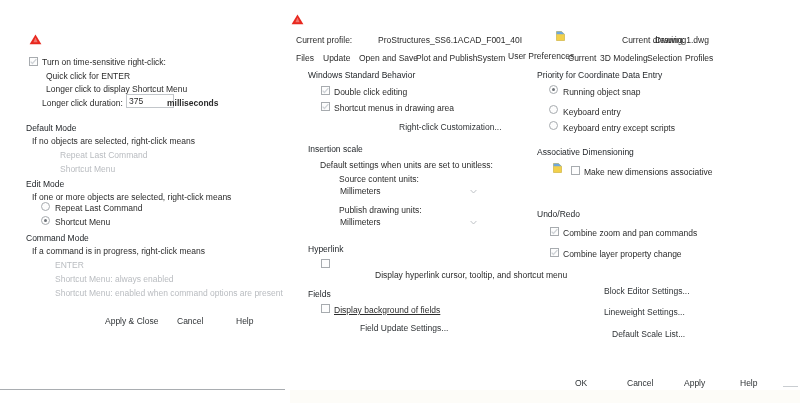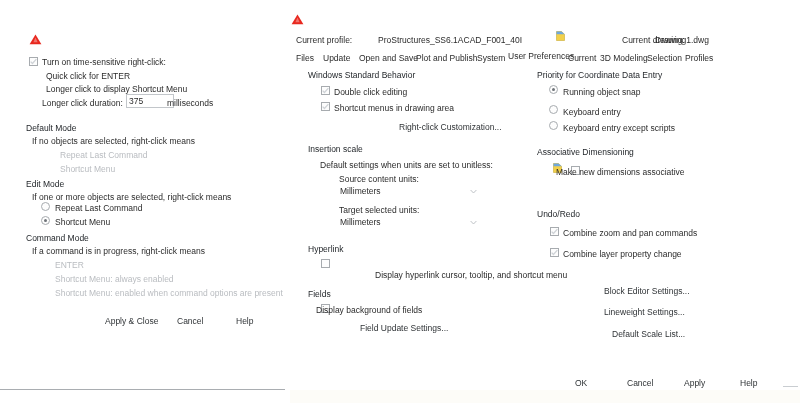--- a/index.html
+++ b/index.html
@@ -134,21 +134,21 @@
       <path d="M2 5.6 L4.2 8 L9 2.6" stroke="#cfd3d7" stroke-width="1.6" fill="none"></path>
     </svg>
 </div>
 <div class="t lbl" style="left:42px; top:58px;">Turn on time-sensitive right-click:</div>
 
 <div class="t lbl" style="left:46px; top:72px;">Quick click for ENTER</div>
 <div class="t lbl" style="left:46px; top:85px;">Longer click to display Shortcut Menu</div>
 
 <div class="t lbl" style="left:42px; top:99px;">Longer click duration:</div>
 <input class="inp" style="left: 126px; top: 94px; width: 48px;" value="375">
-<div class="t lbl" style="left:167px; top:99px;">milliseconds</div>
+<div class="t lbl" style="left:167px; top:99px;font-weight:bold;">milliseconds</div>
 
 <div class="t grp" style="left:26px; top:124px;">Default Mode</div>
 <div class="t lbl" style="left:32px; top:137px;">If no objects are selected, right-click means</div>
 <div class="t dim" style="left:60px; top:151px;">Repeat Last Command</div>
 <div class="t dim" style="left:60px; top:165px;">Shortcut Menu</div>
 
 <div class="t grp" style="left:26px; top:180px;">Edit Mode</div>
 <div class="t lbl" style="left:32px; top:193px;">If one or more objects are selected, right-click means</div>
 
 <div class="rb" style="left:41px; top:202px;"></div>
@@ -227,41 +227,41 @@
 <div class="t lbl" style="left:339px; top:175px;">Source content units:</div>
 <div class="combo" style="left:340px; top:184px; width:137px;">
   <span class="cval">Millimeters</span>
   <span class="caret">
     <svg viewBox="0 0 7 5">
         <path d="M0.6 1 L3.5 4 L6.4 1" stroke="#b7bbbf" stroke-width="0.9" fill="none"></path>
       </svg>
   </span>
 </div>
 
-<div class="t lbl" style="left:339px; top:206px;">Target selected units:</div>
+<div class="t lbl" style="left:339px; top:206px;">Publish drawing units:</div>
 <div class="combo" style="left:340px; top:215px; width:137px;">
   <span class="cval">Millimeters</span>
   <span class="caret">
     <svg viewBox="0 0 7 5">
         <path d="M0.6 1 L3.5 4 L6.4 1" stroke="#b7bbbf" stroke-width="0.9" fill="none"></path>
       </svg>
   </span>
 </div>
 
 <div class="t grp" style="left:308px; top:245px;">Hyperlink</div>
 <div class="cb unchecked" style="left:321px; top:259px;">
   
 </div>
 <div class="t lbl" style="left:334px; top:271px;margin-left:41px;">Display hyperlink cursor, tooltip, and shortcut menu</div>
 
 <div class="t grp" style="left:308px; top:290px;">Fields</div>
 <div class="cb unchecked" style="left:321px; top:304px;">
   
 </div>
-<div class="t lbl" style="left:316px; top:306px;">Display background of fields</div>
+<div class="t lbl" style="left:334px; top:306px;text-decoration:underline;">Display background of fields</div>
 <div class="t btn-t" style="left:360px; top:324px;">Field Update Settings...</div>
 
 <div class="t grp" style="left:537px; top:71px;">Priority for Coordinate Data Entry</div>
 
 <div class="rb on" style="left:549px; top:85px;">
     <div class="dot"></div>
   </div>
 <div class="t lbl" style="left:563px; top:88px;">Running object snap</div>
 
 <div class="rb" style="left:549px; top:105px;"></div>
@@ -273,21 +273,21 @@
 <div class="t grp" style="left:537px; top:148px;">Associative Dimensioning</div>
 <div class="fileicon" style="left:553px; top:163px;">
   <svg viewBox="0 0 9 10">
     <path d="M0.5 0.5 H5.5 L8.5 3.3 V9.5 H0.5 Z" fill="#f2d04a" stroke="#c9ad34" stroke-width="0.6"></path>
     <path d="M0.5 0.5 H5.5 L8.5 3.3 H0.5 Z" fill="#6fa8dc"></path>
   </svg>
 </div>
 <div class="cb unchecked" style="left:571px; top:166px;">
   
 </div>
-<div class="t lbl" style="left:556px; top:168px;">Make new dimensions associative</div>
+<div class="t lbl" style="left:584px; top:168px;">Make new dimensions associative</div>
 
 <div class="t grp" style="left:537px; top:210px;">Undo/Redo</div>
 
 <div class="cb" style="left:550px; top:227px;">
   <svg viewBox="0 0 11 11">
       <path d="M2 5.6 L4.2 8 L9 2.6" stroke="#cfd3d7" stroke-width="1.6" fill="none"></path>
     </svg>
 </div>
 <div class="t lbl" style="left:563px; top:229px;">Combine zoom and pan commands</div>
 

